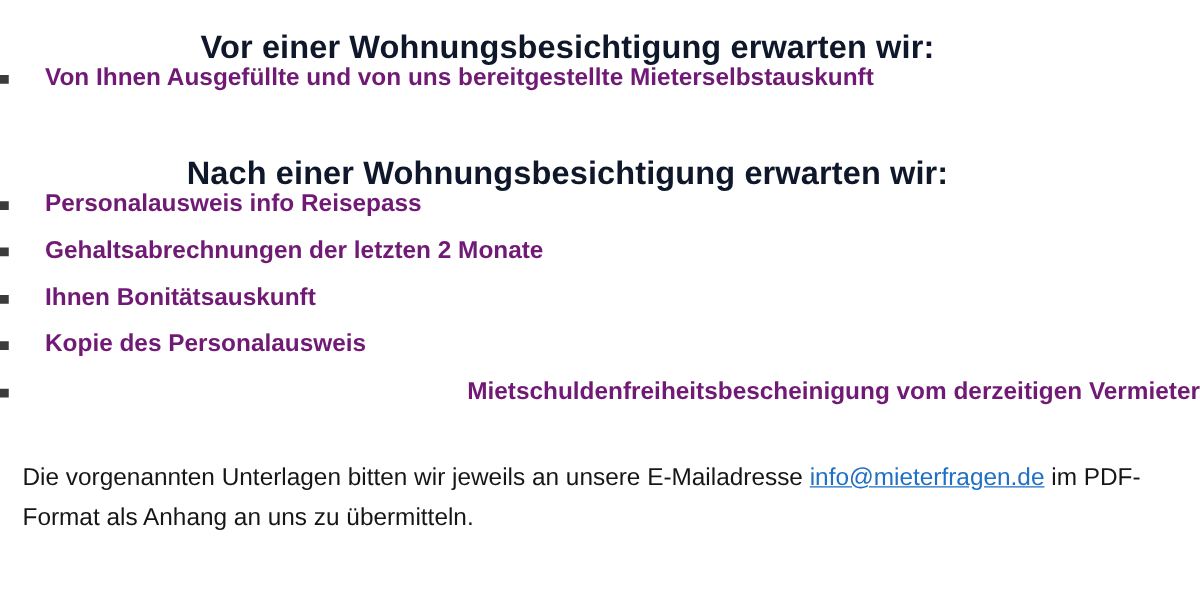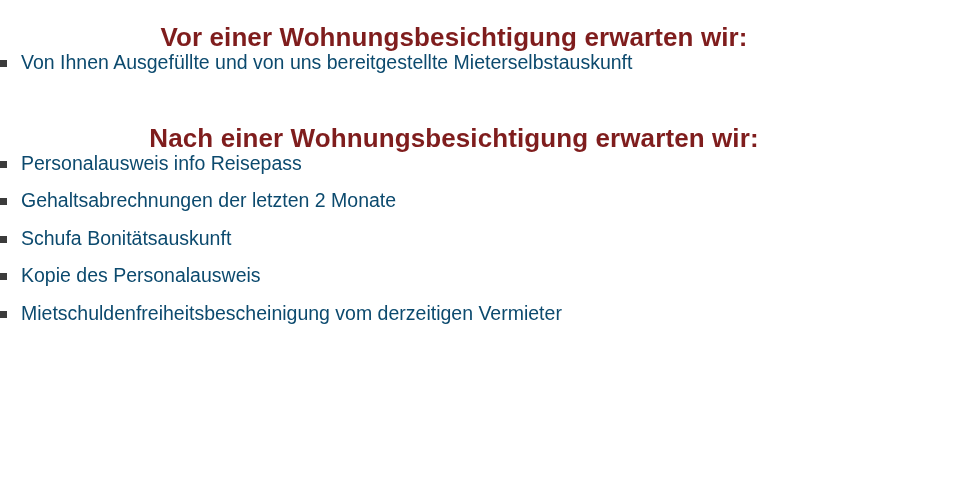--- a/index.html
+++ b/index.html
@@ -19,41 +19,42 @@
     width: 960px;
     height: 491px;
     box-sizing: border-box;
     padding: 0;
   }
   .heading {
     text-align: center;
     font-weight: bold;
     font-size: 26px;
     letter-spacing: 0.1px;
-    color: #7f1d1d;
+    color: #0f172a;
   }
   .heading-1 {
     margin: 22px 0 0 0;
     padding-right: 52px;
   }
   .heading-2 {
     margin: 0;
     padding-right: 52px;
   }
   ul.bullets {
     list-style: none;
     margin: 0;
     padding: 0;
   }
   ul.bullets li {
     position: relative;
     font-size: 19.5px;
     line-height: 1.0;
-    color: #0c4a6e;
-    padding-left: 21px;
+    color: #701a75;
+    padding-left: 36px;
+    font-weight: bold;
   }
   ul.bullets li .sq {
     position: absolute;
     left: 0;
     top: 7px;
     width: 7px;
     height: 7px;
     background: #3b3b3b;
     display: inline-block;
   }
@@ -66,20 +67,21 @@
   }
   
   .group-2 {
     margin: 38px 0 0 52px;
   }
   .group-2 li {
     margin-bottom: 18px;
   }
   .group-2 li:last-child {
     margin-bottom: 0;
+    text-align: right;
   }
   .spacer-1 { height: 50px; }
   .closing {
     margin: 44px 0 0 18px;
     font-size: 19.5px;
     line-height: 1.62;
     color: #161616;
     max-width: 928px;
   }
   .closing a {
@@ -109,26 +111,29 @@
     <li>
       <span class="sq"></span>
       <span>Personalausweis info Reisepass</span>
     </li>
     <li>
       <span class="sq"></span>
       <span>Gehaltsabrechnungen der letzten 2 Monate</span>
     </li>
     <li>
       <span class="sq"></span>
-      <span>Schufa Bonitätsauskunft</span>
+      <span>Ihnen Bonitätsauskunft</span>
     </li>
     <li>
       <span class="sq"></span>
       <span>Kopie des Personalausweis</span>
     </li>
     <li>
       <span class="sq"></span>
       <span>Mietschuldenfreiheitsbescheinigung vom derzeitigen Vermieter</span>
     </li>
   </ul>
 
+  <p class="closing">
+    <span>Die vorgenannten Unterlagen bitten wir jeweils an unsere E-Mailadresse </span><a href="#">info@mieterfragen.de</a><span> im PDF-Format als Anhang an uns zu übermitteln.</span>
+  </p>
 
 </div>
 
 </body></html>

